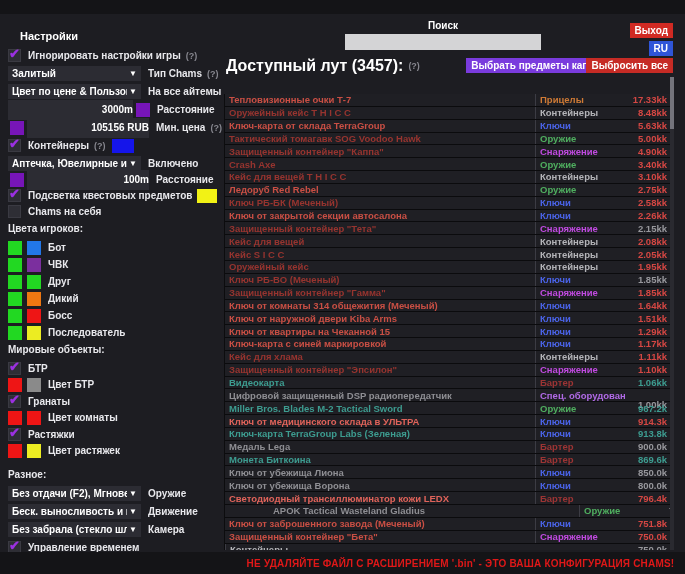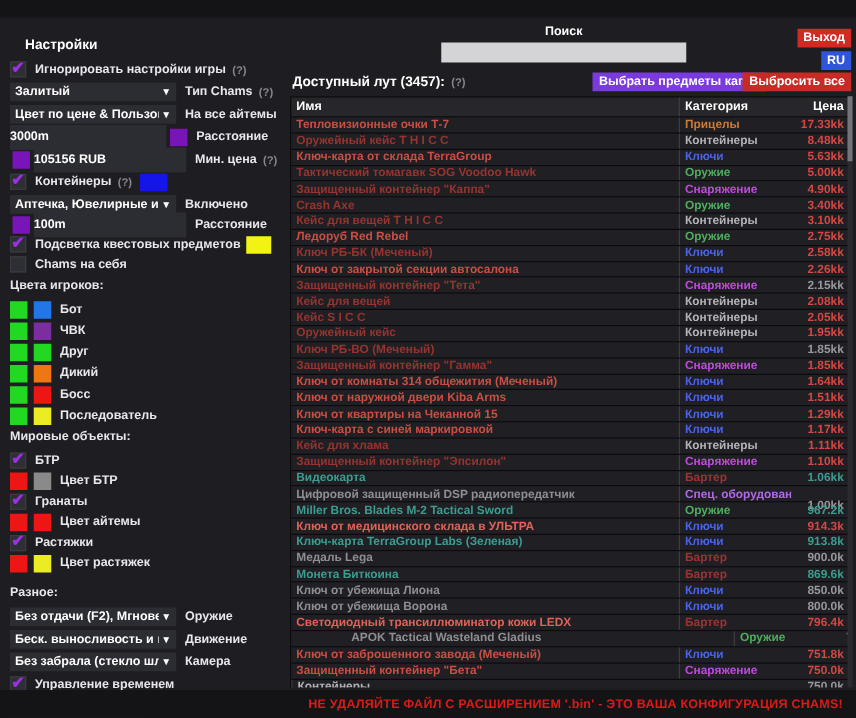--- a/index.html
+++ b/index.html
@@ -13,37 +13,37 @@
   
   .sidebar { position:absolute; left:8px; top:30px; width:226px; color:#e8e8ec; font-size:10px; }
   .sb-title { font-size:11px; color:#fff; margin:0 0 6px 12px; }
   .sb-row { display:flex; align-items:center; height:15px; margin-bottom:3px; }
   .sb-row.tight { margin-bottom:1px; }
   .checkbox { width:13px; height:13px; background:#2e2e35; border:1px solid #3a3a42; margin-right:7px; position:relative; flex:none; }
   .checkbox .tick { position:absolute; left:0px; top:-4px; color:#9b30e0; font-size:13px; }
   .select { height:15px; background:#2c2c33; display:flex; align-items:center; padding:0 4px; width:133px; flex:none; color:#fff; }
   .select .sel-text { flex:1; white-space:nowrap; overflow:hidden; }
   .select .arrow { color:#fff; font-size:8px; margin-left:2px; }
-  .tbox { height:20px; background:#2c2c33; border:none; color:#fff; font-weight:700; font-family:"Liberation Sans",sans-serif; font-size:10px; text-align:left; }
+  .tbox { height:20px; background:#2c2c33; border:none; color:#fff; font-weight:700; font-family:"Liberation Sans",sans-serif; font-size:10px; text-align:right; }
   .swatch { width:14px; height:14px; flex:none; }
   .sb-label { margin-left:7px; white-space:nowrap; }
   .help { color:#87878f; margin-left:5px; font-size:9px; }
   .section-label { height:14px; margin:4px 0 3px 0; color:#e8e8ec; }
   .pc-row { display:flex; align-items:center; height:15px; margin-bottom:2px; }
   .pc-row .swatch + .swatch { margin-left:5px; }
 
   
-  .main { position:absolute; left:232px; top:14px; width:449px; height:538px; }
+  .main { position:absolute; left:224px; top:14px; width:449px; height:538px; }
   .search-label { position:absolute; top:6px; left:121px; width:196px; text-align:center; color:#fff; font-size:10px; }
   .search-input { position:absolute; top:20px; left:121px; width:196px; height:16px; background:#d4d4d6; border:none; font-family:"Liberation Sans",sans-serif; font-size:10px; padding:0 4px; }
   .btn { border:none; color:#fff; font-family:"Liberation Sans",sans-serif; font-weight:700; font-size:10px; padding:0 5px; height:15px; cursor:default; }
   .btn-exit { position:absolute; top:9px; right:0; background:#d12a23; }
   .btn-ru { position:absolute; top:27px; right:0; background:#2f55d8; }
   .loot-header { position:absolute; top:44px; left:2px; right:0; height:16px; display:flex; align-items:center; }
-  .loot-title { color:#fff; font-size:11px; }
+  .loot-title { color:#fff; font-size:16px; }
   .btn-kappa { position:absolute; right:68px; top:0; background:#7a3bdd; }
   .btn-drop { position:absolute; right:0; top:0; background:#c62b25; }
 
   
   .thead { position:absolute; top:63px; left:0; width:449px; height:17px; background:#26262b; display:flex; align-items:center; border:1px solid #0c0c0e; border-bottom:1px solid #0c0c0e; color:#fff; font-size:10px; }
   .tbody { position:absolute; top:80px; left:0; width:449px; height:456px; overflow:hidden; border-left:1px solid #0c0c0e; border-right:1px solid #0c0c0e; }
   .trow { display:flex; align-items:center; height:12.85px; background:#1f1f24; border-bottom:1px solid #0b0b0d; font-size:9.5px; }
   .c-name { width:310px; padding-left:4px; white-space:nowrap; overflow:hidden; flex:none; }
   .c-cat  { width:90px; padding-left:4px; white-space:nowrap; overflow:hidden; flex:none; border-left:1px solid #3c3c44; align-self:stretch; display:flex; align-items:center; }
   .c-price{ flex:1; text-align:right; padding-right:5px; white-space:nowrap; }
@@ -184,21 +184,21 @@
 
     <div class="sb-row tight">
       <span class="checkbox">
           <span class="tick">✔</span>
         </span>
       <span>Гранаты</span>
     </div>
     <div class="pc-row">
       <span class="swatch" style="background: rgb(238, 21, 21);"></span>
       <span class="swatch" style="background: rgb(238, 21, 21);"></span>
-      <span class="sb-label">Цвет айтемы</span>
+      <span class="sb-label">Цвет комнаты</span>
     </div>
 
     <div class="sb-row tight">
       <span class="checkbox">
           <span class="tick">✔</span>
         </span>
       <span>Растяжки</span>
     </div>
     <div class="pc-row">
       <span class="swatch" style="background: rgb(238, 21, 21);"></span>
@@ -252,25 +252,20 @@
     <button class="btn btn-exit">Выход</button>
     <button class="btn btn-ru">RU</button>
 
     <div class="loot-header">
       <span class="loot-title">Доступный лут (3457):</span>
       <span class="help">(?)</span>
       <button class="btn btn-kappa">Выбрать предметы каппа</button>
       <button class="btn btn-drop">Выбросить все</button>
     </div>
 
-    <div class="thead">
-      <span class="c-name">Имя</span>
-      <span class="c-cat">Категория</span>
-      <span class="c-price">Цена</span>
-    </div>
     <div class="tbody" id="loot-table-body">
         <div class="trow">
           <span class="c-name" style="color: rgb(201, 79, 68);">Тепловизионные очки Т-7</span>
           <span class="c-cat" style="color: rgb(207, 122, 53);">Прицелы</span>
           <span class="c-price" style="color: rgb(213, 71, 67);">17.33kk</span>
         </div>
         <div class="trow">
           <span class="c-name" style="color: rgb(151, 52, 47);">Оружейный кейс T H I C C</span>
           <span class="c-cat" style="color: rgb(180, 180, 184);">Контейнеры</span>
           <span class="c-price" style="color: rgb(213, 71, 67);">8.48kk</span>

